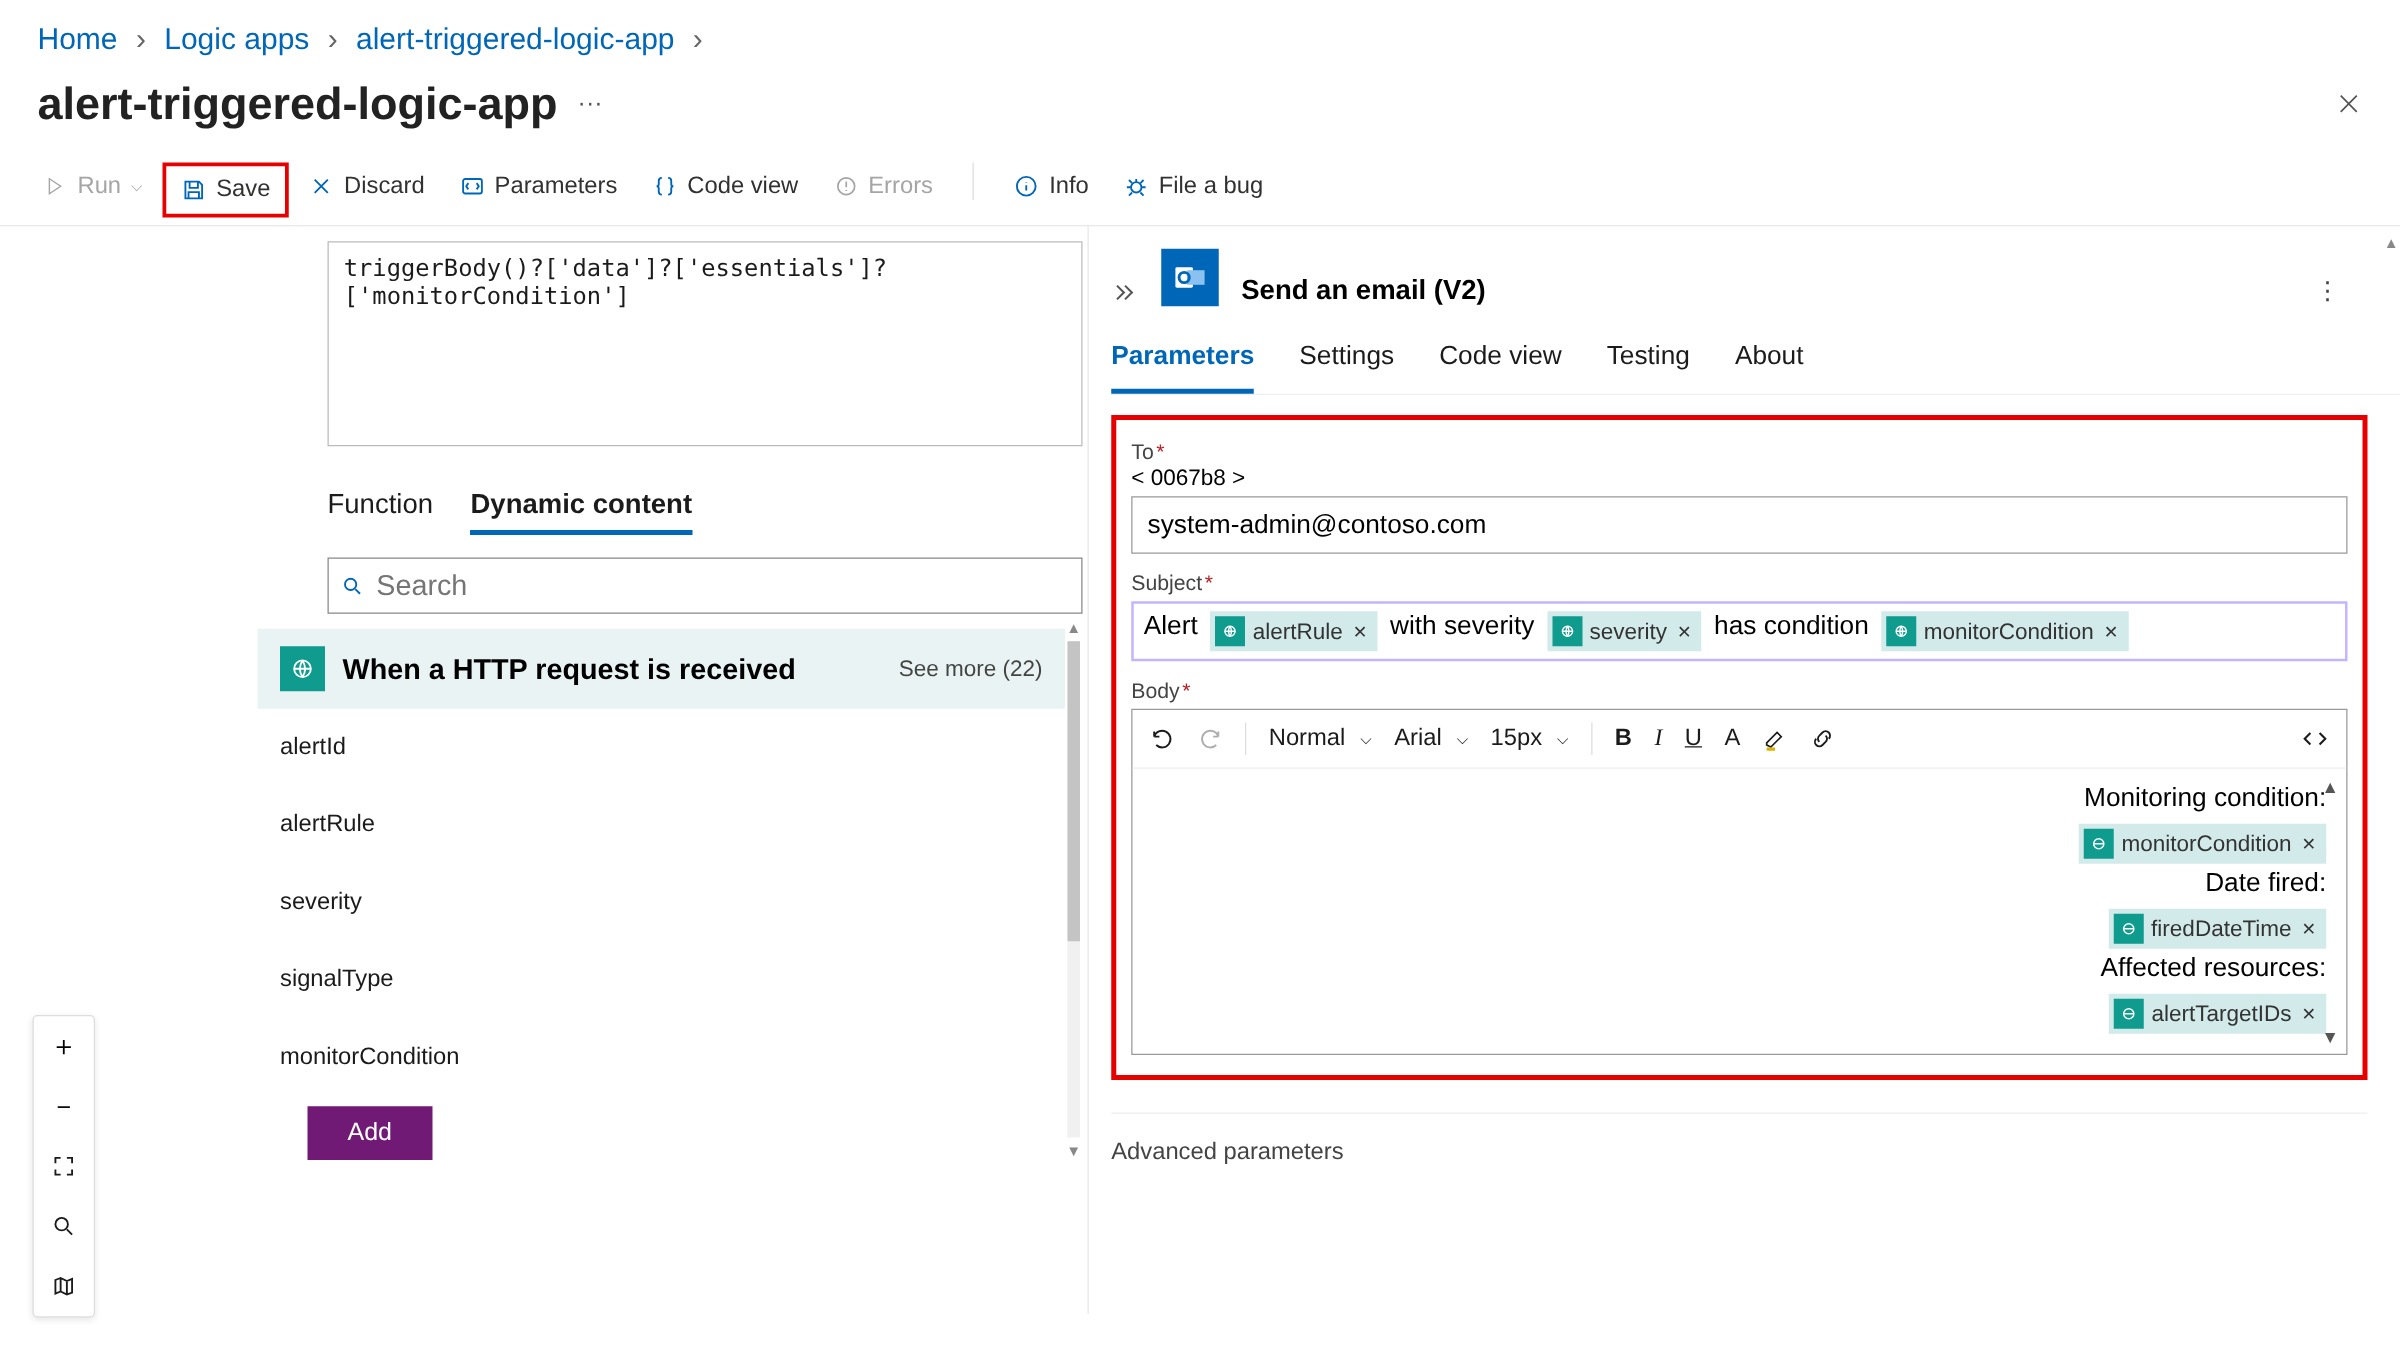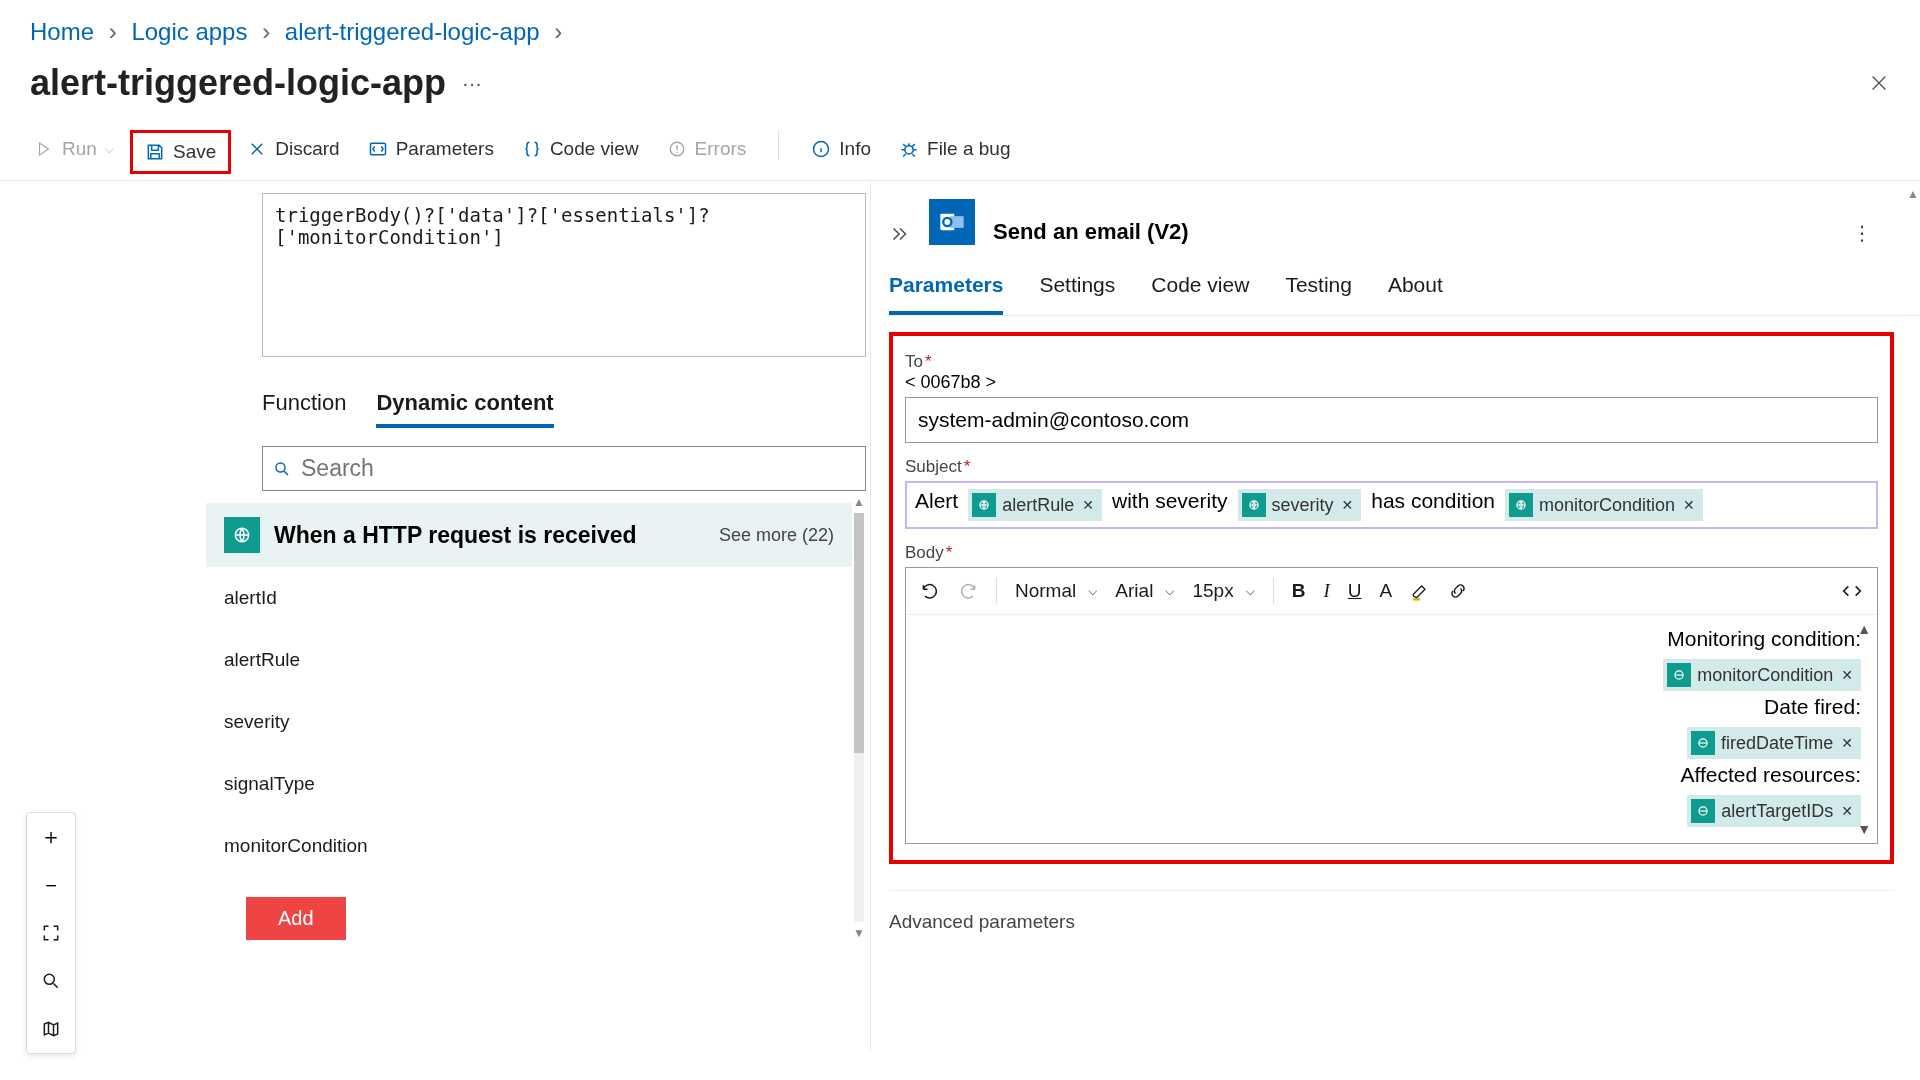--- a/index.html
+++ b/index.html
@@ -38,21 +38,21 @@
 
 .dc-section { width: 646px; margin-top: 12px; background: #e9f3f3; display:flex; align-items:center; justify-content: space-between; padding: 14px 18px; }
 .dc-section .left { display:flex; align-items:center; gap: 14px; }
 .dc-section .ic { width: 36px; height: 36px; background:#0f9b8e; display:flex; align-items:center; justify-content:center; }
 .dc-section .label { font-weight: 600; font-size: 23px; }
 .dc-section .seemore { color: #444; font-size: 18px; }
 
 .dc-list { width: 646px; }
 .dc-item { padding: 20px 18px; font-size: 19px; color: #1b1b1b; }
 
-.add-btn { display:inline-block; background:#ef4444; color:#fff; padding: 10px 32px; font-size: 20px; margin-top: 20px; margin-left: 40px; }
+.add-btn { display:inline-block; background:#701a75; color:#fff; padding: 10px 32px; font-size: 20px; margin-top: 8px; margin-left: 40px; }
 .add-wrap { width: 646px; text-align:left; }
 
 
 .right-panel { flex:1; border-left: 1px solid #e8e8e8; padding-left: 18px; position: relative; }
 .action-header { display:flex; align-items:flex-end; gap: 18px; padding: 18px 20px 18px 0; }
 .action-header .chev { color:#555; }
 .action-header .logo { width:46px; height:46px; background:#0067b8; display:flex; align-items:center; justify-content:center; }
 .action-header .title { font-size: 22px; font-weight: 600; }
 .action-header .more { margin-left: auto; margin-right: 28px; color:#444; font-size: 20px; }
 

